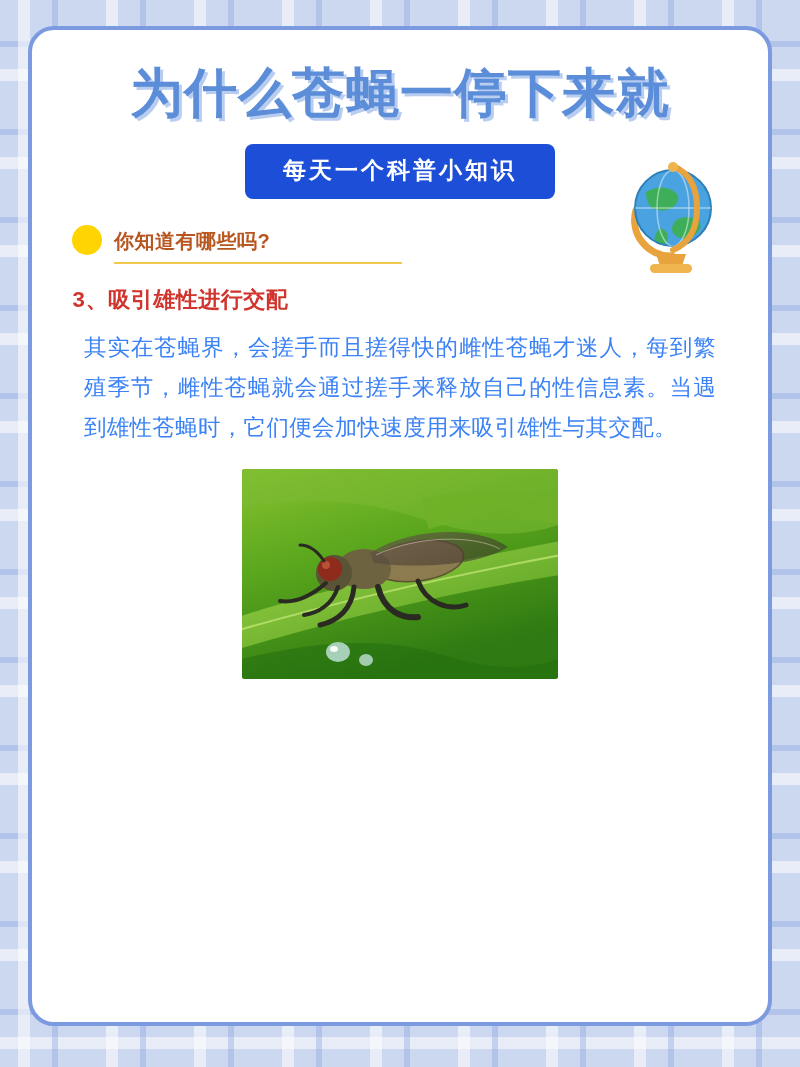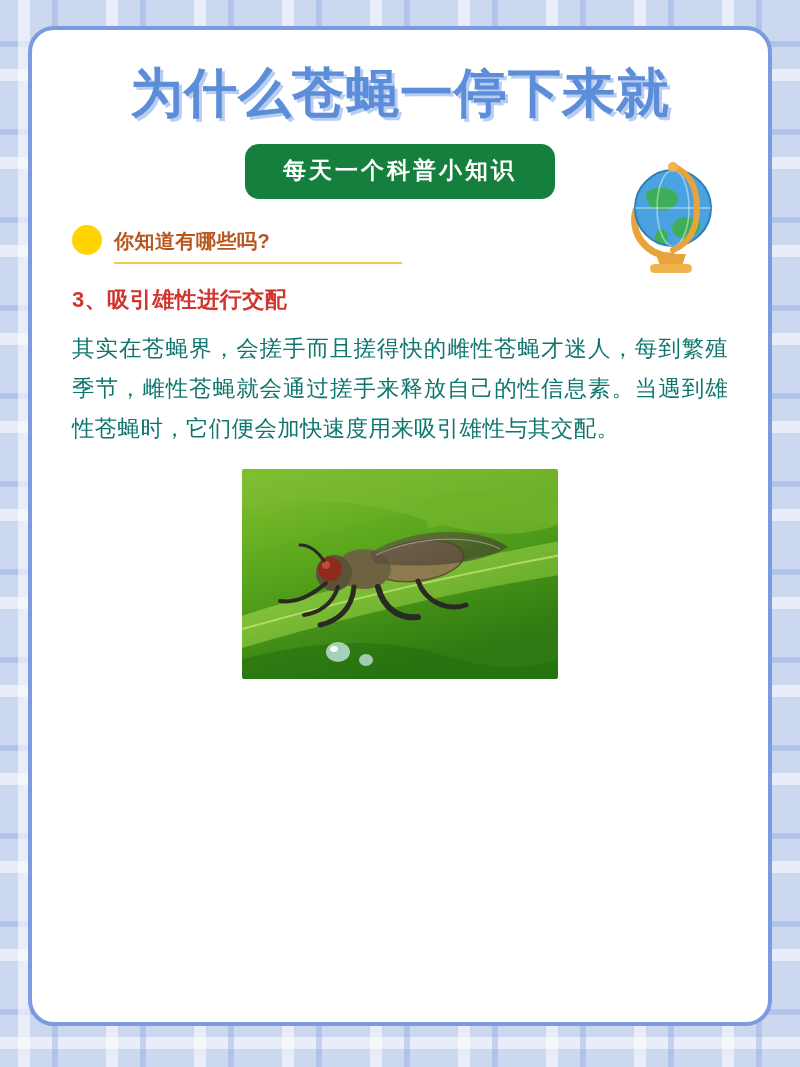--- a/index.html
+++ b/index.html
@@ -74,27 +74,27 @@
     margin-top: -4px;
   }
 
   
   .pill-wrap {
     text-align: center;
     margin-top: 16px;
   }
   .pill {
     display: inline-block;
-    background: #15803d;
+    background: #1d4ed8;
     color: #ffffff;
     font-size: 23px;
     font-weight: bold;
     letter-spacing: 3px;
     padding: 11px 38px 13px 38px;
-    border-radius: 14px;
+    border-radius: 8px;
   }
 
   
   .globe {
     position: absolute;
     right: 42px;
     top: 128px;
     width: 110px;
     height: 120px;
   }
@@ -126,34 +126,35 @@
     left: 42px;
     right: 0;
     bottom: -9px;
     height: 2px;
     background: #f2c94c;
   }
 
   
   .body-wrap {
     padding: 30px 40px 8px 40px;
+    font-family: Liberation Mono, monospace;
   }
   .item-title {
     font-size: 22px;
     font-weight: bold;
     color: #d0342c;
     letter-spacing: 0.5px;
     margin: 0 0 14px 0;
   }
   .paragraph {
     font-size: 22.5px;
     line-height: 1.78;
-    color: #0f766e;
+    color: #3b82f6;
     text-align: justify;
-    margin: 0;
+    margin: 12px;
     letter-spacing: 0.3px;
   }
 
   
   .photo-wrap {
     margin-top: 20px;
     display: flex;
     justify-content: center;
   }
   .photo {

